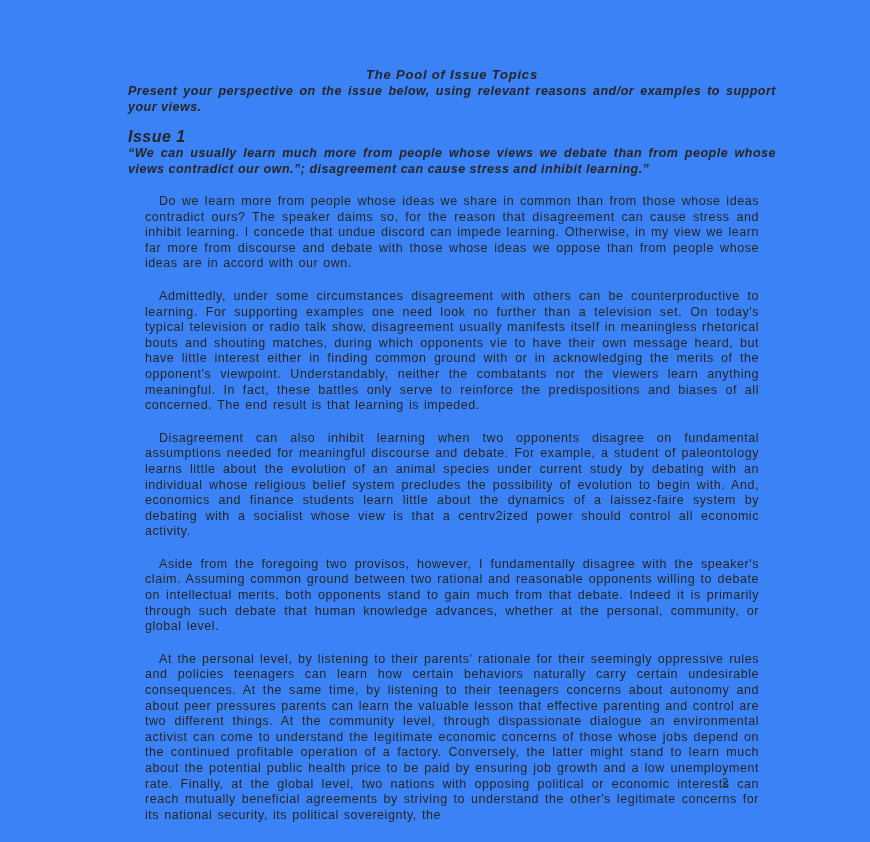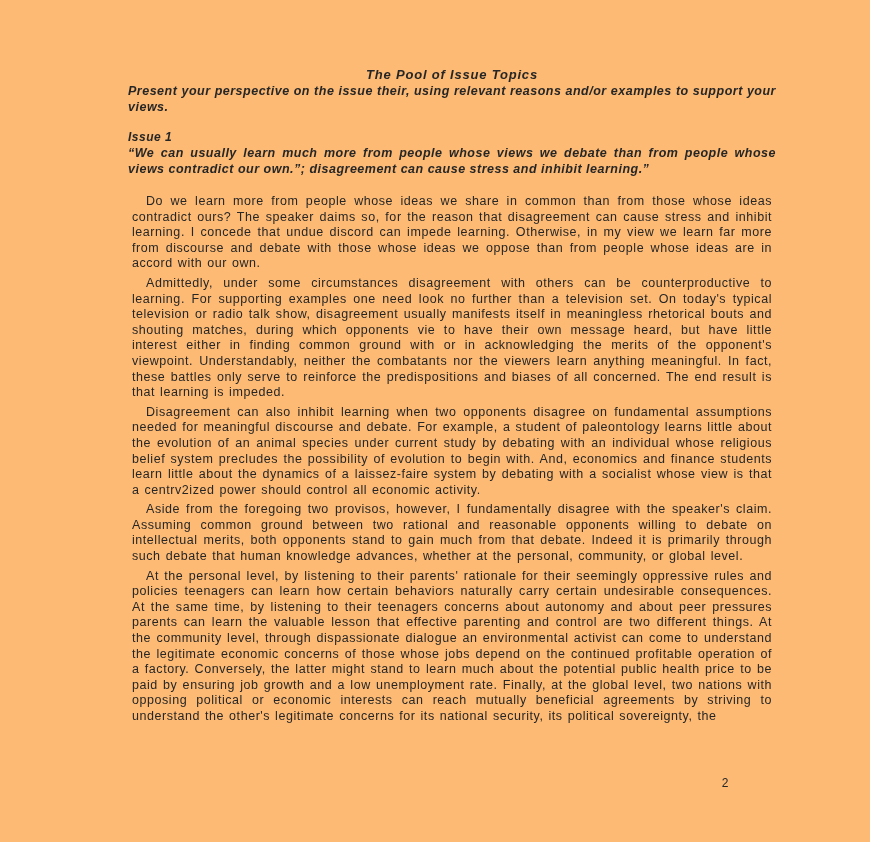--- a/index.html
+++ b/index.html
@@ -11,21 +11,21 @@
     width: 870px;
     height: 842px;
     position: relative;
     font-family: "Liberation Sans", sans-serif;
     color: #262626;
     overflow: hidden;
   }
   .page {
     position: absolute;
     inset: 0;
-    background: #fdba74;
+    background: #3b82f6;
   }
   .content {
     position: absolute;
     left: 128px;
     top: 67px;
     width: 648px;
   }
   .doc-title {
     font-size: 13px;
     font-weight: bold;
@@ -37,39 +37,39 @@
   .doc-instructions {
     font-size: 12.5px;
     font-weight: bold;
     font-style: italic;
     line-height: 16px;
     text-align: justify;
     letter-spacing: 0.5px;
   }
   .issue-label {
     margin-top: 14px;
-    font-size: 12px;
+    font-size: 16px;
     font-weight: bold;
     font-style: italic;
     line-height: 16px;
     letter-spacing: 0.5px;
   }
   .issue-quote {
     font-size: 12.5px;
     font-weight: bold;
     font-style: italic;
     line-height: 16px;
     text-align: justify;
     letter-spacing: 0.5px;
   }
   .essay {
     margin-top: 17px;
   }
   .essay p {
-    margin: 4px;
+    margin: 17px;
     font-size: 12.5px;
     line-height: 15.6px;
     text-align: justify;
     text-indent: 14px;
     letter-spacing: 0.55px;
     word-spacing: 1px;
   }
   .page-number {
     position: absolute;
     left: 712px;
@@ -80,21 +80,21 @@
     line-height: 15px;
     color: #262626;
   }
 </style>
 </head>
 <body>
 
 <div class="page">
   <div class="content">
     <div class="doc-title">The Pool of Issue Topics</div>
-    <div class="doc-instructions">Present your perspective on the issue their, using relevant reasons and/or examples to support your views.</div>
+    <div class="doc-instructions">Present your perspective on the issue below, using relevant reasons and/or examples to support your views.</div>
     <div class="issue-label">Issue 1</div>
     <div class="issue-quote">“We can usually learn much more from people whose views we debate than from people whose views contradict our own.”; disagreement can cause stress and inhibit learning.”</div>
     <div class="essay">
       <p>Do we learn more from people whose ideas we share in common than from those whose ideas contradict ours? The speaker daims so, for the reason that disagreement can cause stress and inhibit learning. I concede that undue discord can impede learning. Otherwise, in my view we learn far more from discourse and debate with those whose ideas we oppose than from people whose ideas are in accord with our own.</p>
       <p>Admittedly, under some circumstances disagreement with others can be counterproductive to learning. For supporting examples one need look no further than a television set. On today's typical television or radio talk show, disagreement usually manifests itself in meaningless rhetorical bouts and shouting matches, during which opponents vie to have their own message heard, but have little interest either in finding common ground with or in acknowledging the merits of the opponent's viewpoint. Understandably, neither the combatants nor the viewers learn anything meaningful. In fact, these battles only serve to reinforce the predispositions and biases of all concerned. The end result is that learning is impeded.</p>
       <p>Disagreement can also inhibit learning when two opponents disagree on fundamental assumptions needed for meaningful discourse and debate. For example, a student of paleontology learns little about the evolution of an animal species under current study by debating with an individual whose religious belief system precludes the possibility of evolution to begin with. And, economics and finance students learn little about the dynamics of a laissez-faire system by debating with a socialist whose view is that a centrv2ized power should control all economic activity.</p>
       <p>Aside from the foregoing two provisos, however, I fundamentally disagree with the speaker's claim. Assuming common ground between two rational and reasonable opponents willing to debate on intellectual merits, both opponents stand to gain much from that debate. Indeed it is primarily through such debate that human knowledge advances, whether at the personal, community, or global level.</p>
       <p>At the personal level, by listening to their parents' rationale for their seemingly oppressive rules and policies teenagers can learn how certain behaviors naturally carry certain undesirable consequences. At the same time, by listening to their teenagers concerns about autonomy and about peer pressures parents can learn the valuable lesson that effective parenting and control are two different things. At the community level, through dispassionate dialogue an environmental activist can come to understand the legitimate economic concerns of those whose jobs depend on the continued profitable operation of a factory. Conversely, the latter might stand to learn much about the potential public health price to be paid by ensuring job growth and a low unemployment rate. Finally, at the global level, two nations with opposing political or economic interests can reach mutually beneficial agreements by striving to understand the other's legitimate concerns for its national security, its political sovereignty, the</p>
     </div>
   </div>

